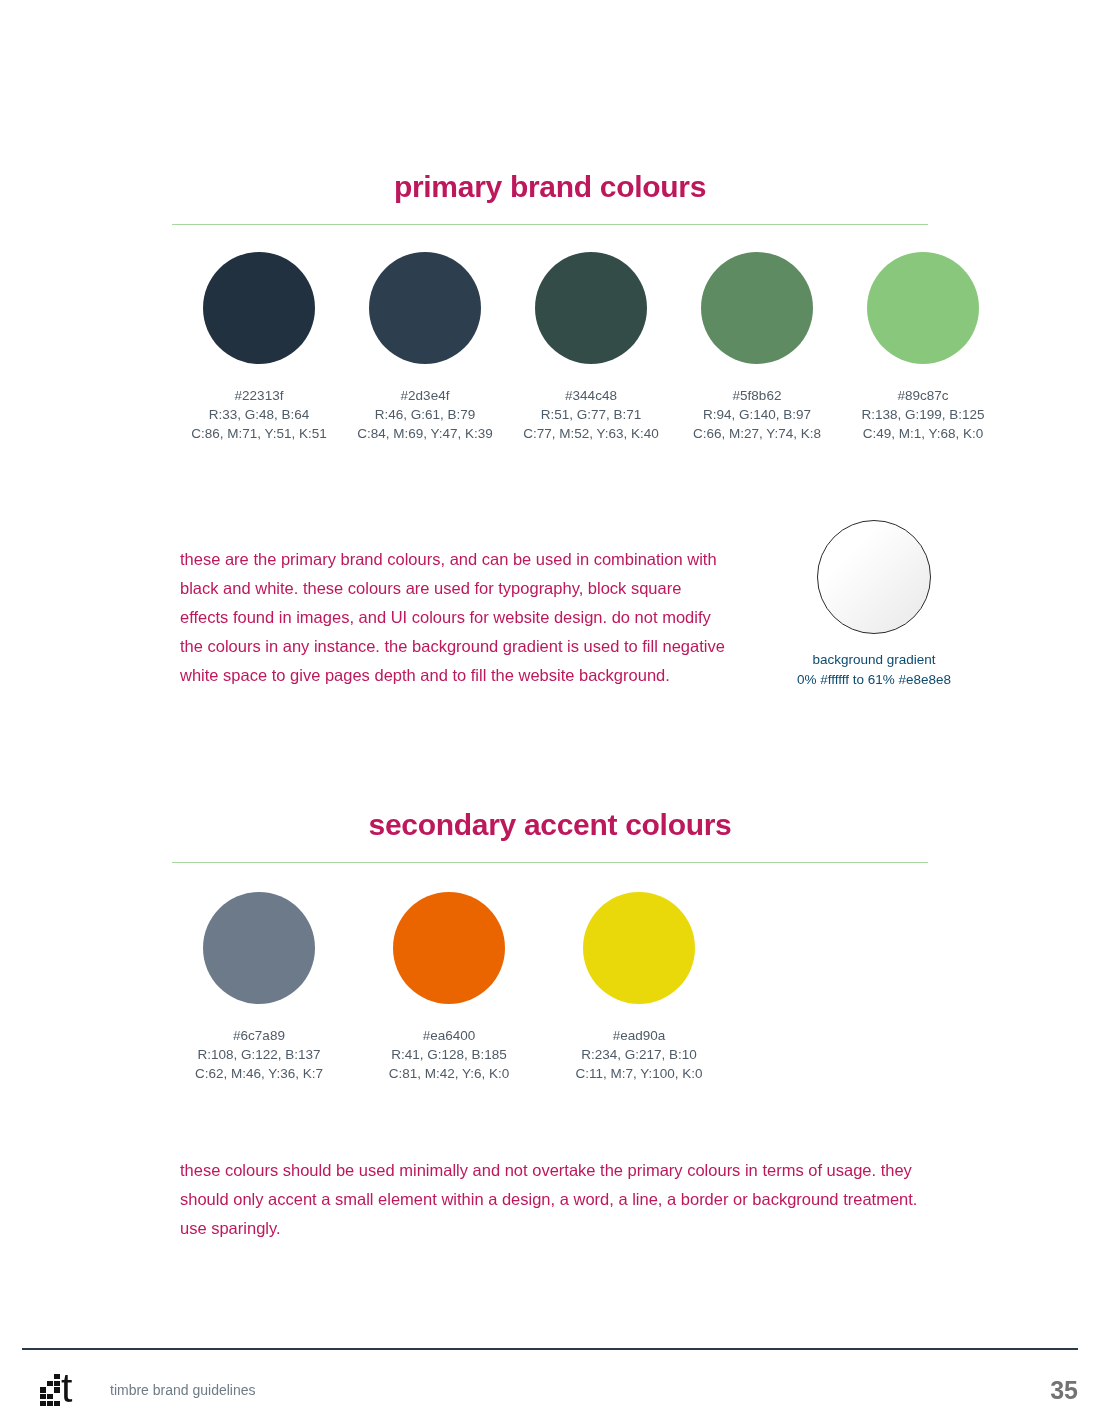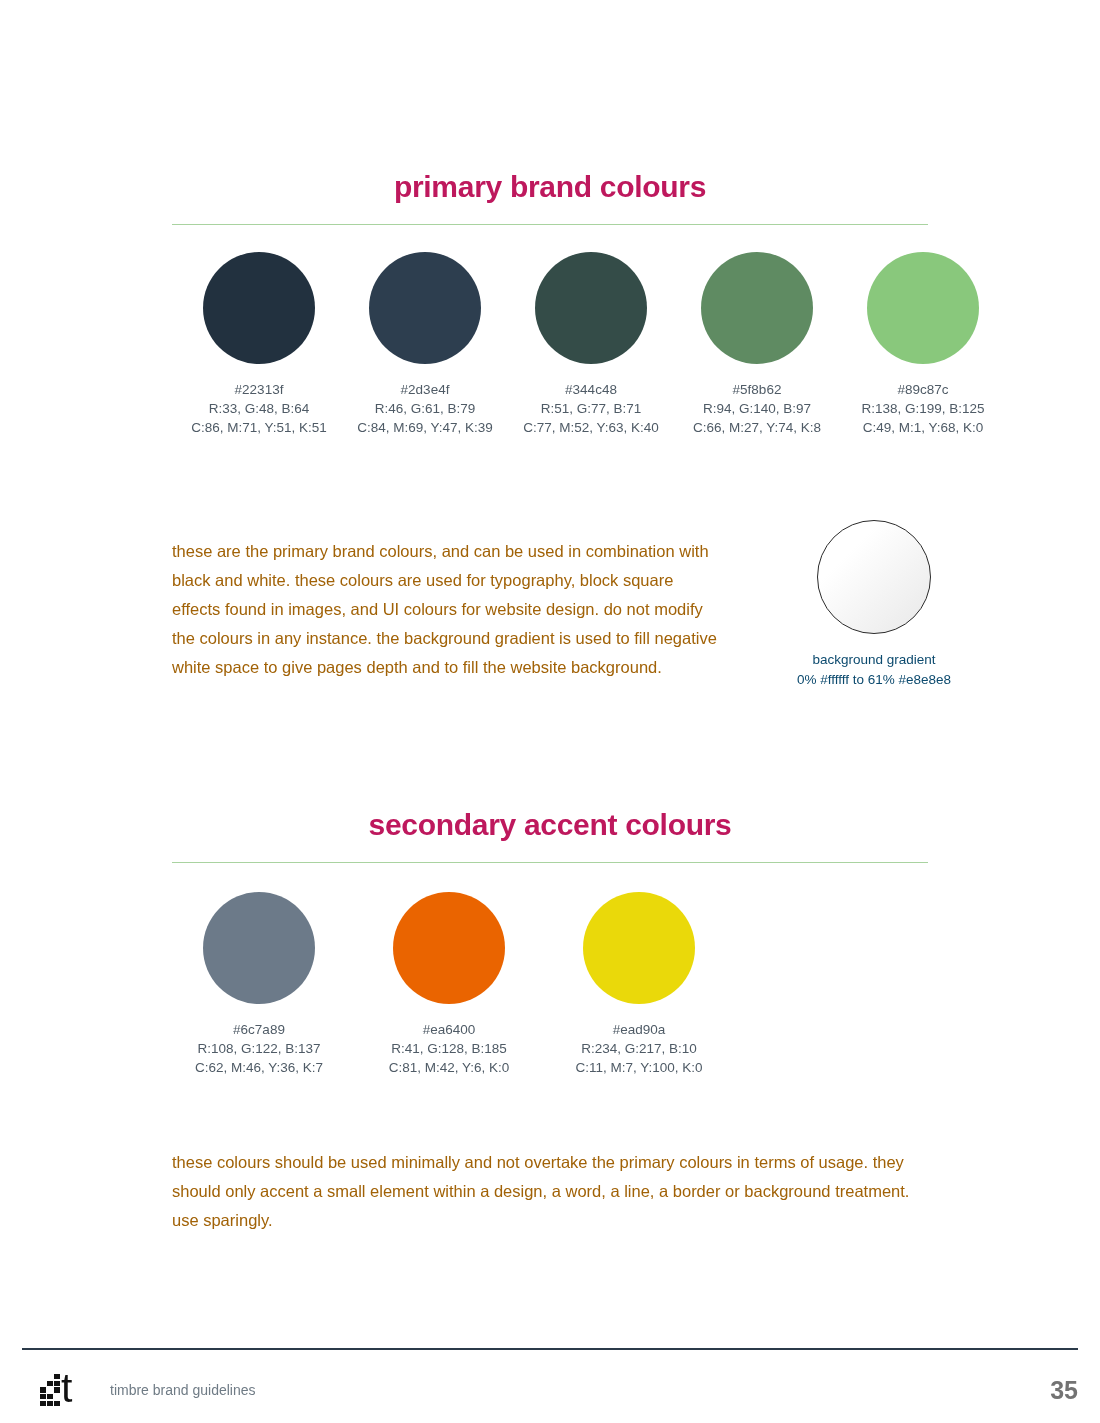--- a/index.html
+++ b/index.html
@@ -54,41 +54,41 @@
     flex: 0 0 auto;
   }
   .swatch-disc {
     width: 112px;
     height: 112px;
     border-radius: 50%;
     margin: 0 auto;
     display: block;
   }
   .swatch-meta {
-    margin-top: 16px;
+    margin-top: 22px;
     color: #4f5b66;
     font-size: 13.5px;
     line-height: 19px;
   }
   .swatch-meta .hex {
     display: block;
   }
   .swatch-meta .rgb {
     display: block;
   }
   .swatch-meta .cmyk {
     display: block;
   }
 
   
   .body-copy {
-    color: #a16207;
+    color: #be185d;
     font-size: 16.5px;
     line-height: 29px;
-    margin: 0;
+    margin: 8px;
   }
 
   
   .gradient-block {
     position: absolute;
     text-align: center;
     width: 240px;
   }
   .gradient-disc {
     width: 114px;

